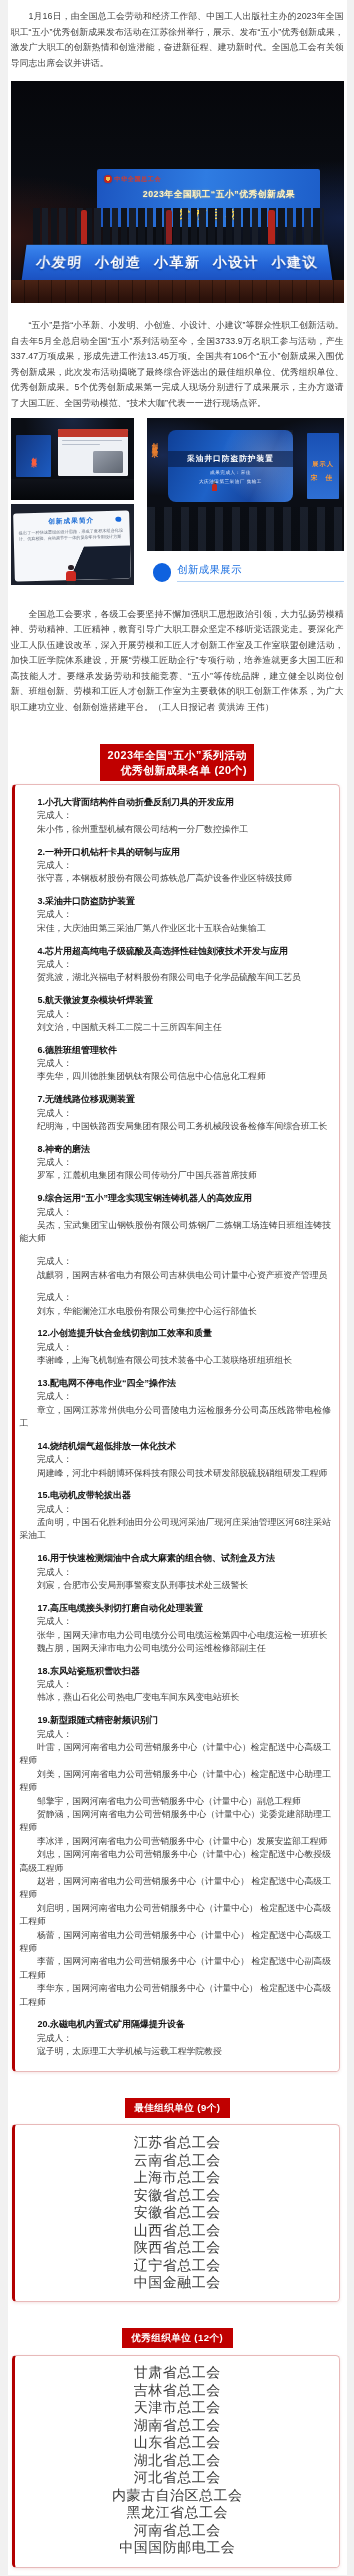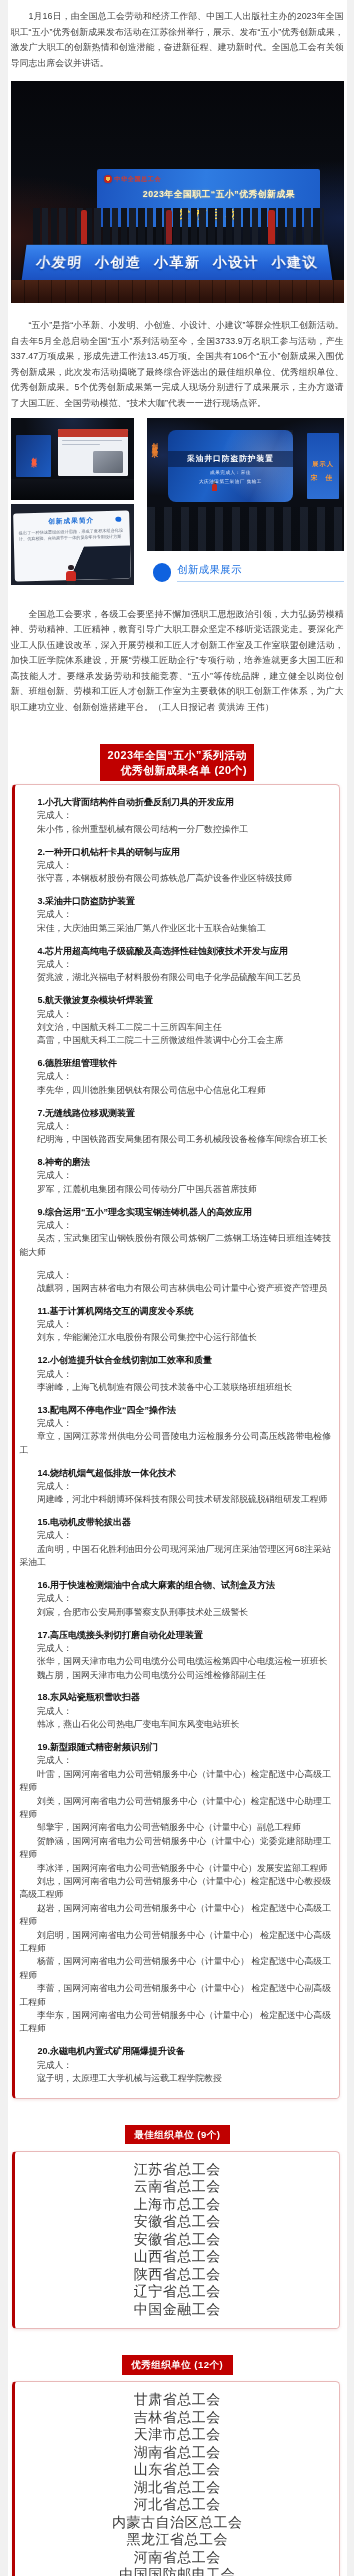--- a/index.html
+++ b/index.html
@@ -300,21 +300,21 @@
         <span>
           
         <p class="entry-line">贺兆波，湖北兴福电子材料股份有限公司电子化学品硫酸车间工艺员</p></span>
       </div>
 
       <div class="entry">
         <p class="entry-title">5.航天微波复杂模块钎焊装置</p>
         <p class="entry-line">完成人：</p>
         <span>
           
-        <p class="entry-line">刘文治，中国航天科工二院二十三所四车间主任</p><p class="entry-line">高雷，中国航天科工二院二十三所微波组件装调中心分工会主席</p></span>
+        <p class="entry-line">刘文治，中国航天科工二院二十三所四车间主任</p></span>
       </div>
 
       <div class="entry">
         <p class="entry-title">6.德胜班组管理软件</p>
         <p class="entry-line">完成人：</p>
         <span>
           
         <p class="entry-line">李先华，四川德胜集团钒钛有限公司信息中心信息化工程师</p></span>
       </div>
 
@@ -343,21 +343,20 @@
       </div>
 
       <div class="entry">
         <p class="entry-line">完成人：</p>
         <span>
           
         <p class="entry-line">战麒羽，国网吉林省电力有限公司吉林供电公司计量中心资产班资产管理员</p></span>
       </div>
 
       <div class="entry">
-        <p class="entry-title">11.基于计算机网络交互的调度发令系统</p>
         <p class="entry-line">完成人：</p>
         <span>
           
         <p class="entry-line">刘东，华能澜沧江水电股份有限公司集控中心运行部值长</p></span>
       </div>
 
       <div class="entry">
         <p class="entry-title">12.小创造提升钛合金线切割加工效率和质量</p>
         <p class="entry-line">完成人：</p>
         <span>

